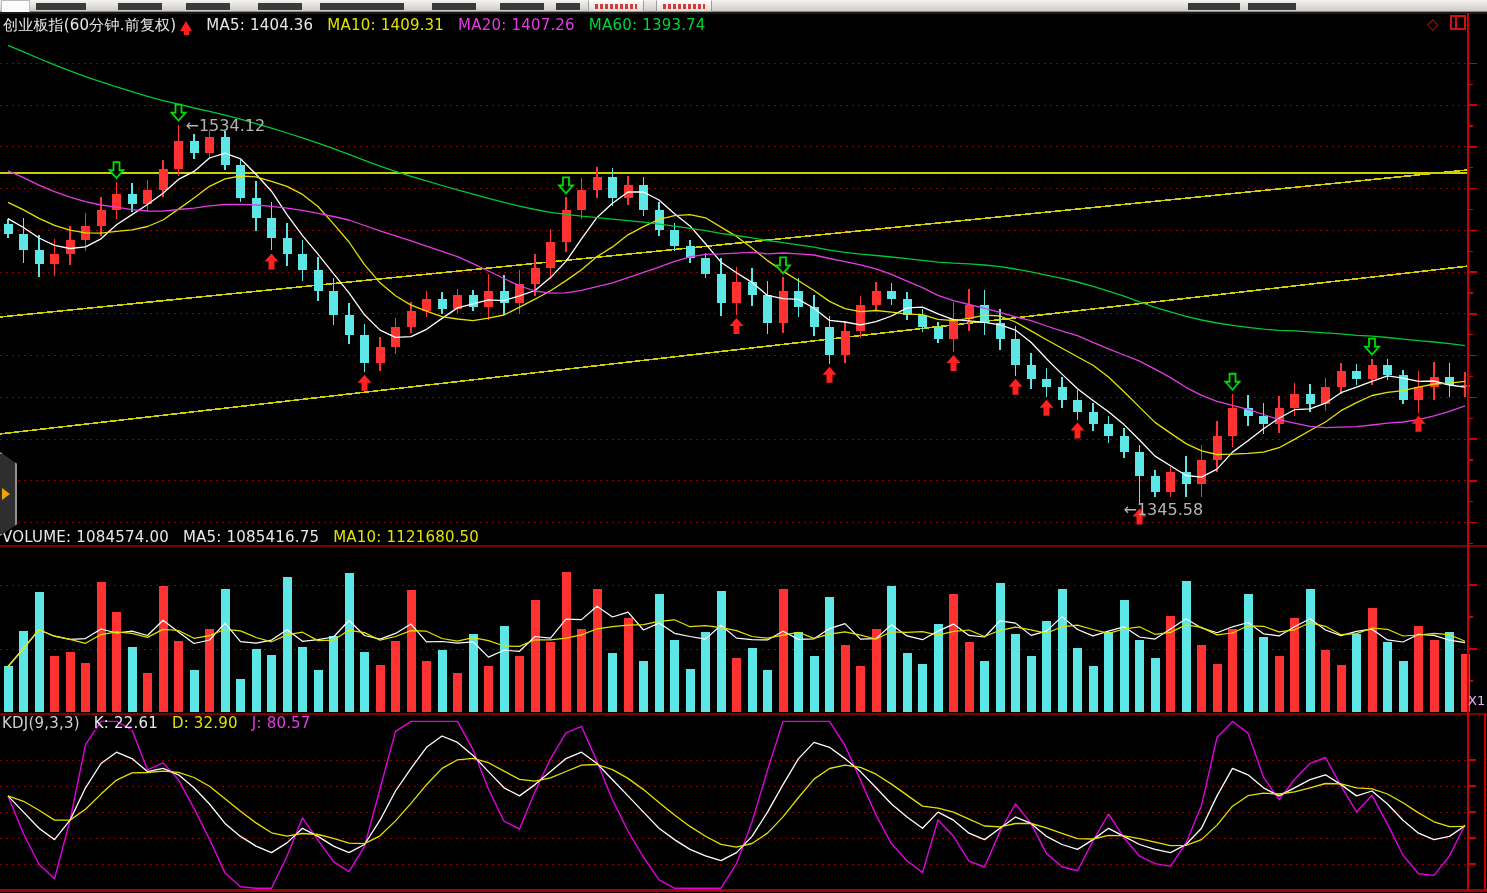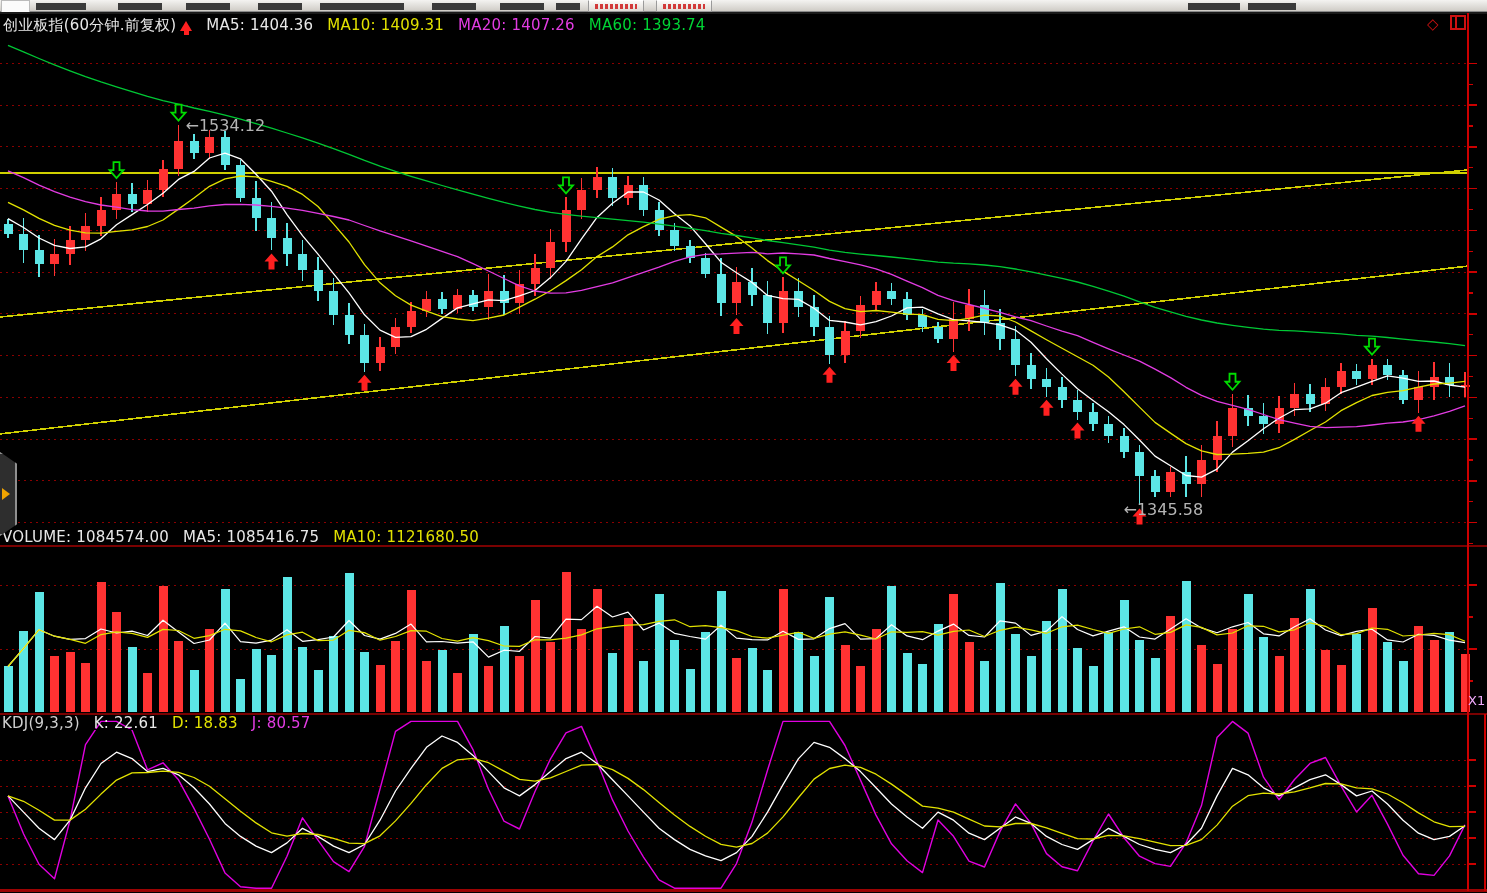--- a/index.html
+++ b/index.html
@@ -439,21 +439,21 @@
 
   <div class="hdr" style="left:3px;top:16px;">
     <span class="w" style="margin-right:2px">创业板指(60分钟.前复权)</span><span class="uparrow-ico"></span><span class="w">MA5: 1404.36</span><span class="y">MA10: 1409.31</span><span class="m">MA20: 1407.26</span><span class="g">MA60: 1393.74</span>
   </div>
 
   <div class="hdr" style="left:2px;top:528px;">
     <span class="w">VOLUME: 1084574.00</span><span class="w">MA5: 1085416.75</span><span class="y">MA10: 1121680.50</span>
   </div>
 
   <div class="hdr" style="left:2px;top:714px;">
-    <span class="gray">KDJ(9,3,3)</span><span class="w">K: 22.61</span><span class="y">D: 18.83</span><span class="m">J: 80.57</span>
+    <span class="gray">KDJ(9,3,3)</span><span class="w">K: 22.61</span><span class="y">D: 32.90</span><span class="m">J: 80.57</span>
   </div>
 
   <span class="corner diamond-ico">◇</span>
   <div class="corner split-ico">
       <i></i>
     </div>
 
   <span class="xlabel">X1</span>
 
   <div class="handle">

